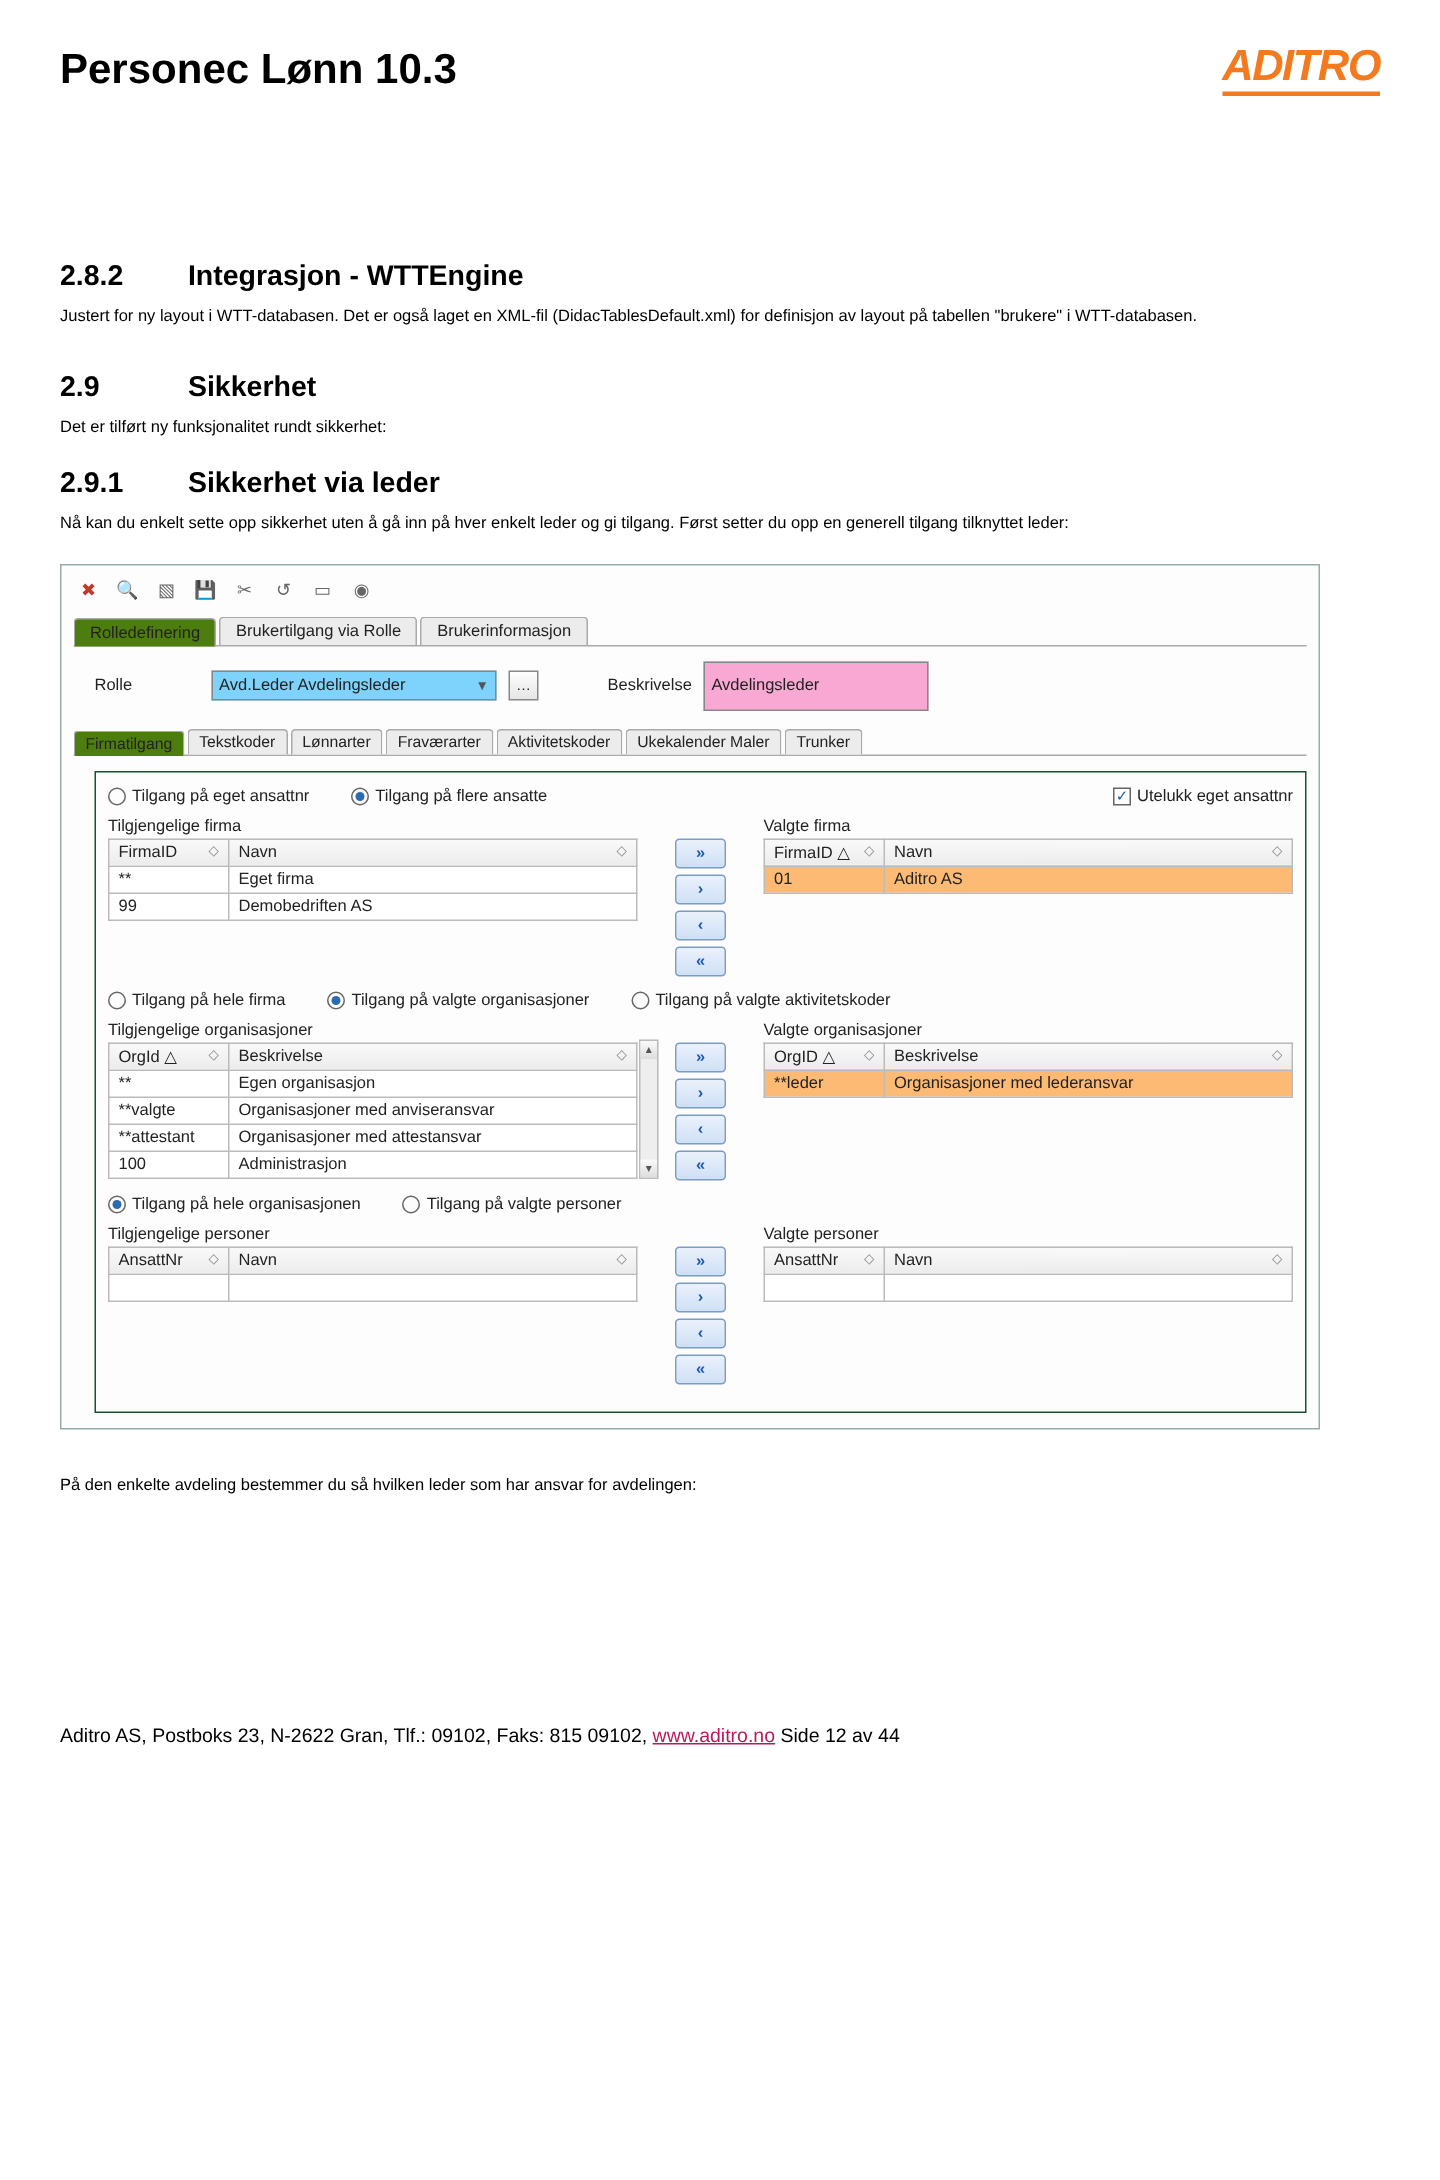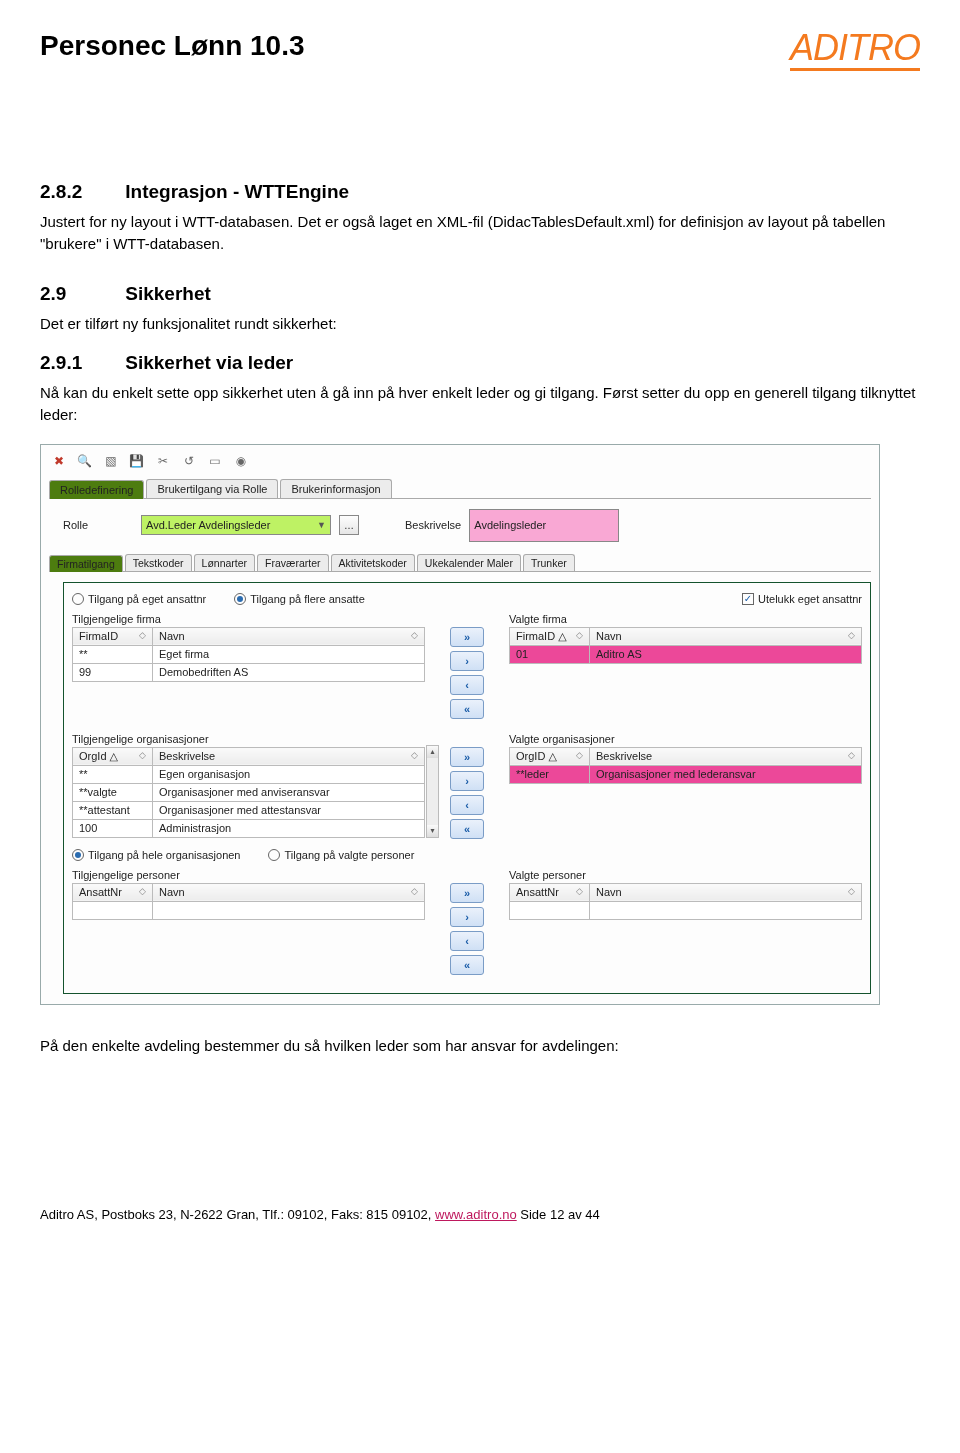--- a/index.html
+++ b/index.html
@@ -6,64 +6,64 @@
   body {
     font-family: Verdana, Geneva, sans-serif;
     font-size: 15px;
     color: #000;
     background: #fff;
     width: 960px;
     padding: 30px 40px 20px 40px;
   }
   .header-row { display: flex; justify-content: space-between; align-items: flex-start; margin-bottom: 110px; }
   .doc-title { font-size: 28px; font-weight: bold; }
-  .logo { font-family: Arial, sans-serif; font-size: 36px; font-weight: 400; font-style: italic; color: #f47a1f; letter-spacing: -1px; line-height: 1; border-bottom: 3px solid #f47a1f; padding-bottom: 2px; }
+  .logo { font-family: Arial, sans-serif; font-size: 29px; font-weight: 700; font-style: italic; color: #f47a1f; letter-spacing: -1px; line-height: 1; border-bottom: 3px solid #f47a1f; padding-bottom: 2px; }
   h2 { font-size: 19px; font-weight: bold; margin-bottom: 8px; }
   h2 .secno { display: inline-block; width: 80px; }
-  .body-text { font-size: 15px; line-height: 1.45; margin-bottom: 18px; }
+  .body-text { font-size: 11px; line-height: 1.45; margin-bottom: 18px; }
   .section-gap { margin-top: 28px; }
   .screenshot {
     border: 1px solid #9aa; background: #fdfdfd;
     padding: 6px 8px 10px 8px;
     font-family: Tahoma, Arial, sans-serif;
     font-size: 11px; color: #222;
     margin: 6px 0 30px 0;
     width: 840px;
   }
   .toolbar { display: flex; gap: 10px; padding: 2px 2px 6px 2px; }
   .tb-ico { width: 16px; height: 16px; display: inline-flex; align-items: center; justify-content: center; font-size: 12px; color: #666; }
   .tb-ico.red { color: #c0392b; }
   .tb-ico.blue { color: #2b6cb0; }
   .tabs { display: flex; border-bottom: 1px solid #aaa; margin: 4px 0 10px 0; }
   .tab { padding: 3px 10px; border: 1px solid #aaa; border-bottom: none; background: #ececec; margin-right: 2px; border-radius: 3px 3px 0 0; cursor: default; }
   .tab.active { background: #4d7c0f; position: relative; top: 1px; }
   .tabs.inner .tab { font-size: 10.5px; padding: 2px 7px; }
   .form-row { display: flex; align-items: center; gap: 8px; margin-bottom: 8px; }
   .lbl { width: 70px; }
-  .combo { display: inline-flex; align-items: center; border: 1px solid #888; background: #bef264; height: 20px; padding: 0 4px; min-width: 190px; justify-content: space-between; }
+  .combo { display: inline-flex; align-items: center; border: 1px solid #888; background: #7dd3fc; height: 20px; padding: 0 4px; min-width: 190px; justify-content: space-between; }
   .combo .arr { font-size: 9px; color: #555; }
   .sq-btn { width: 20px; height: 20px; border: 1px solid #888; background: linear-gradient(#fdfdfd,#e6e6e6); display: inline-flex; align-items: center; justify-content: center; font-size: 10px; }
   .textfield { border: 1px solid #888; background: #f9a8d4; height: 33px; padding: 0 4px; min-width: 150px; display: inline-flex; align-items: center; }
   .inner-panel { border: 1px solid #14532d; padding: 8px; }
   .radio-row { display: flex; gap: 28px; margin: 2px 0 4px 0; align-items: center; }
   .radio, .checkbox { display: inline-flex; align-items: center; gap: 4px; }
   .radio .dot { width: 12px; height: 12px; border-radius: 50%; border: 1px solid #666; display: inline-flex; align-items: center; justify-content: center; }
   .radio.checked .dot::after { content: ""; width: 6px; height: 6px; border-radius: 50%; background: #2b6cb0; }
   .checkbox .box { width: 12px; height: 12px; border: 1px solid #666; display: inline-flex; align-items: center; justify-content: center; font-size: 10px; color: #1a5ca8; }
   .sub-label { font-size: 11px; color: #222; margin: 4px 0 2px 0; }
   .two-col { display: flex; align-items: flex-start; gap: 20px; margin-bottom: 10px; }
   .two-col .col-left { flex: 1; }
   .two-col .col-mid { width: 44px; display: flex; flex-direction: column; gap: 4px; align-items: center; padding-top: 18px; }
   .two-col .col-right { flex: 1; }
   .mid-btn { width: 34px; height: 20px; border: 1px solid #7a9cc6; background: linear-gradient(#eaf1fb,#cfe0f5); border-radius: 3px; color: #1a5ca8; font-size: 11px; display: flex; align-items: center; justify-content: center; font-weight: bold; }
   table.grid { width: 100%; border-collapse: collapse; font-size: 11px; }
   table.grid th, table.grid td { border: 1px solid #bbb; padding: 2px 6px; text-align: left; background: #fff; height: 18px; }
   table.grid th { background: linear-gradient(#fafafa,#ececec); font-weight: normal; }
   table.grid th .dia { float: right; color: #888; font-size: 9px; }
-  table.grid tr.sel td { background: #ec4899; }
+  table.grid tr.sel td { background: #fdba74; }
   .scroller { position: relative; }
   .scroller .sb { position: absolute; right: -14px; top: 0; bottom: 0; width: 13px; background: #eee; border: 1px solid #bbb; }
   .scroller .sb .arrup, .scroller .sb .arrdn { height: 12px; display: flex; align-items: center; justify-content: center; font-size: 8px; color: #555; background: linear-gradient(#fafafa,#ddd); }
   .scroller .sb .arrdn { position: absolute; bottom: 0; left: 0; right: 0; }
   .footer { font-size: 13px; margin-top: 150px; }
   .footer a { color: #be185d; text-decoration: underline; }
 </style>
 </head>
 <body>
 
@@ -184,20 +184,34 @@
               </tr>
           <tr class="sel">
                 <td>01</td>
                 <td>Aditro AS</td>
               </tr>
         </tbody>
           </table>
       </div>
     </div>
 
+    <div class="radio-row">
+      <span class="radio">
+          <span class="dot"></span>
+          <span>Tilgang på hele firma</span>
+        </span>
+      <span class="radio checked">
+          <span class="dot"></span>
+          <span>Tilgang på valgte organisasjoner</span>
+        </span>
+      <span class="radio">
+          <span class="dot"></span>
+          <span>Tilgang på valgte aktivitetskoder</span>
+        </span>
+    </div>
     <div class="two-col">
       <div class="col-left scroller">
         <div class="sub-label">Tilgjengelige organisasjoner</div>
         <table class="grid">
           <tbody>
               <tr>
                 <th style="width:80px;"><span>OrgId</span> △<span class="dia">◇</span></th>
                 <th><span>Beskrivelse</span><span class="dia">◇</span></th>
               </tr>
           <tr>

